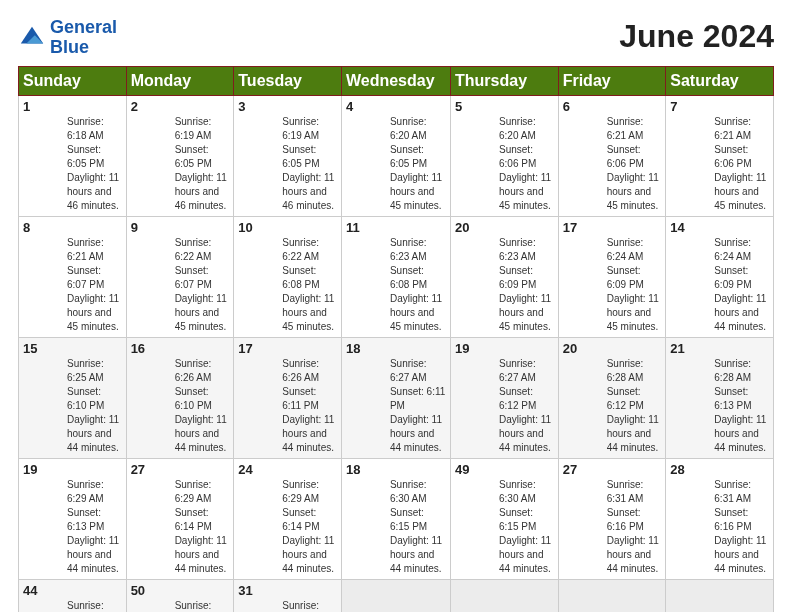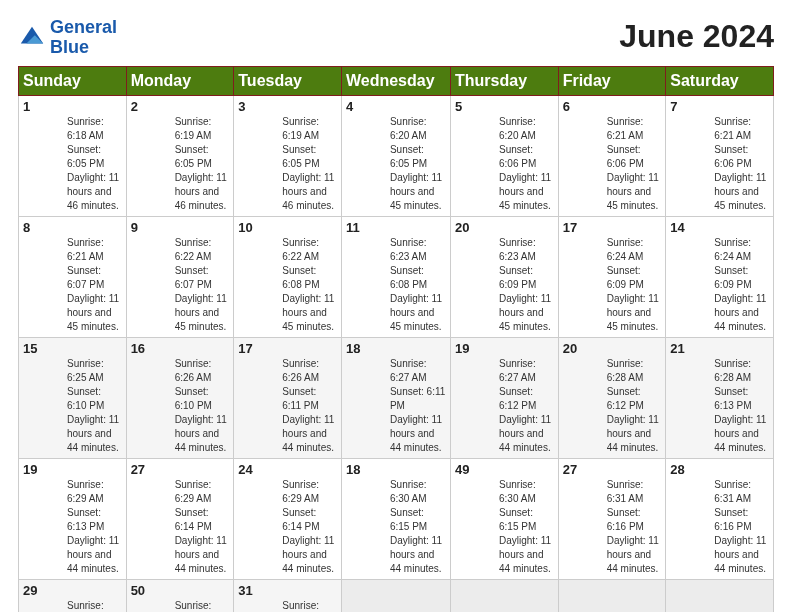--- a/index.html
+++ b/index.html
@@ -242,21 +242,21 @@
             <span class="day-num">27</span>
             <div class="day-info">Sunrise: 6:31 AM<br>Sunset: 6:16 PM<br>Daylight: 11 hours and 44 minutes.</div>
           </td>
           <td>
             <span class="day-num">28</span>
             <div class="day-info">Sunrise: 6:31 AM<br>Sunset: 6:16 PM<br>Daylight: 11 hours and 44 minutes.</div>
           </td>
         </tr>
         <tr class="row-shaded">
           <td>
-            <span class="day-num">29</span>
+            <span class="day-num">44</span>
             <div class="day-info">Sunrise: 6:32 AM<br>Sunset: 6:17 PM<br>Daylight: 11 hours and 44 minutes.</div>
           </td>
           <td>
             <span class="day-num">50</span>
             <div class="day-info">Sunrise: 6:32 AM<br>Sunset: 6:17 PM<br>Daylight: 11 hours and 45 minutes.</div>
           </td>
           <td>
             <span class="day-num">31</span>
             <div class="day-info">Sunrise: 6:33 AM<br>Sunset: 6:18 PM<br>Daylight: 11 hours and 45 minutes.</div>
           </td>

